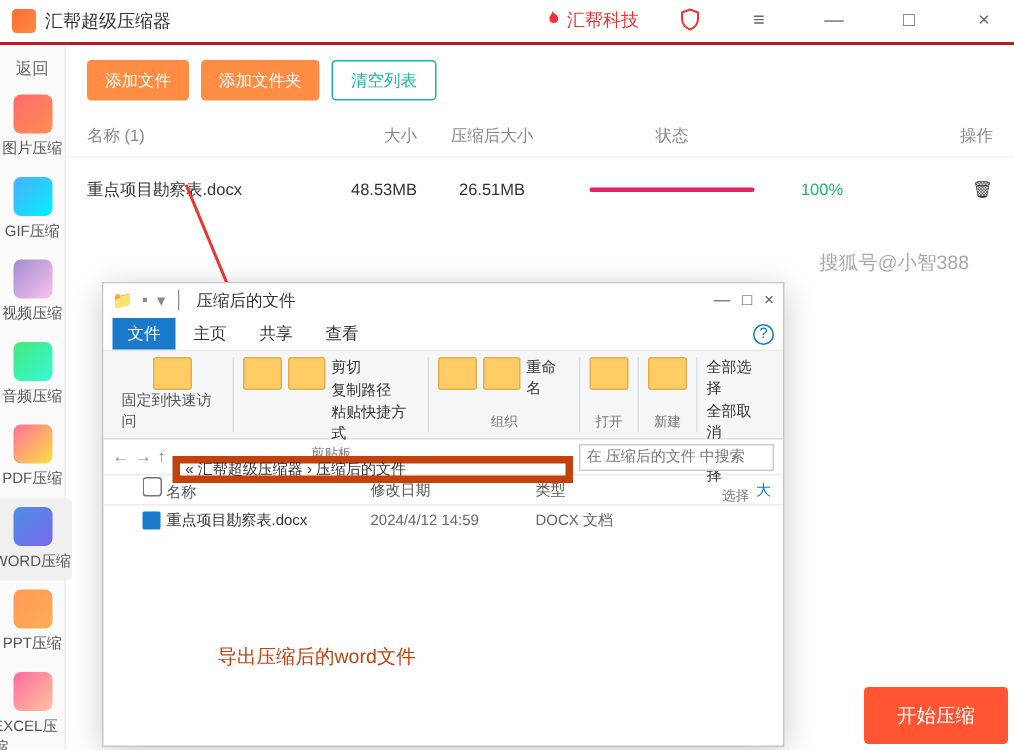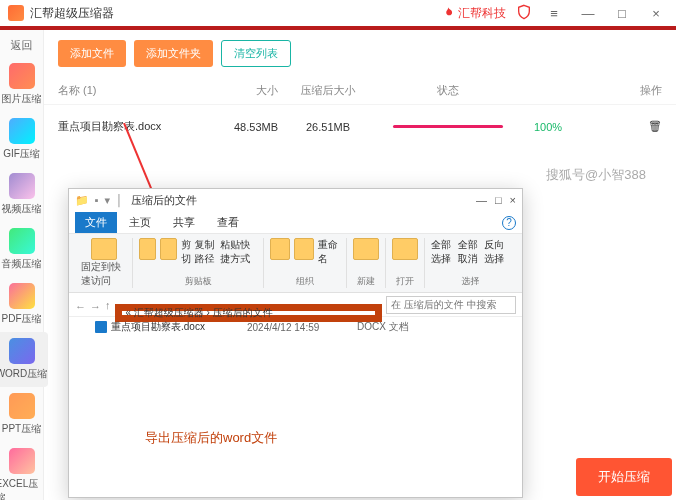--- a/index.html
+++ b/index.html
@@ -1,22 +1,22 @@
 <!DOCTYPE html>
 <html><head>
 <meta charset="utf-8">
 <style>
 * { margin: 0; padding: 0; box-sizing: border-box; font-family: "Microsoft YaHei", Arial, sans-serif; }
 body { width: 676px; height: 500px; background: #fff; position: relative; overflow: hidden; font-size: 11px; color: #333; }
 
 
-.titlebar { height: 30px; display: flex; align-items: center; padding: 0 8px; border-bottom: 4px solid #b91c1c; }
+.titlebar { height: 30px; display: flex; align-items: center; padding: 0 8px; border-bottom: 2px solid #b91c1c; }
 .titlebar .logo { width: 16px; height: 16px; background: linear-gradient(135deg,#ff6b35,#ff8c42); border-radius: 3px; margin-right: 6px; }
 .titlebar .title { flex: 1; font-size: 12px; }
-.tbr { display: flex; align-items: center; gap: 10px; }
+.tbr { display: flex; align-items: flex-start; gap: 26px; }
 .tbr .brand { display: flex; align-items: center; gap: 3px; color: #e33; font-size: 12px; }
 .tbr .brand svg { width: 14px; height: 14px; }
 .tbr .shield svg { width: 16px; height: 16px; }
 .wbtn { width: 24px; text-align: center; color: #666; font-size: 13px; cursor: pointer; }
 
 
 .main { display: flex; height: calc(100% - 30px); }
 .sidebar { width: 44px; background: #fafafa; border-right: 1px solid #eee; display: flex; flex-direction: column; align-items: center; padding-top: 4px; }
 .back { font-size: 11px; color: #666; padding: 4px 0; }
 .sbitem { width: 52px; display: flex; flex-direction: column; align-items: center; padding: 6px 0; gap: 3px; cursor: pointer; border-radius: 4px; }
@@ -47,25 +47,25 @@
 .ex-title .nav { display: flex; gap: 6px; color: #888; margin-right: 8px; }
 .ex-title .t { flex: 1; font-size: 11px; }
 .ex-title .wc { display: flex; gap: 8px; color: #555; }
 .ex-tabs { height: 22px; display: flex; align-items: flex-end; background: #fff; padding-left: 6px; gap: 2px; position:relative; }
 .ex-tabs .tab { padding: 3px 10px; font-size: 11px; cursor: pointer; }
 .ex-tabs .tab.a { background: #1979ca; color: #fff; }
 .ex-tabs .help { position:absolute; right:6px; bottom:3px; width:14px;height:14px;border:1px solid #1979ca;color:#1979ca;border-radius:50%;text-align:center;line-height:12px;font-size:10px;}
 .ex-ribbon { height: 60px; background: #f5f6f7; border-top: 1px solid #e8e8e8; border-bottom: 1px solid #e0e0e0; display: flex; padding: 4px 6px; }
 .rgrp { border-right: 1px solid #e0e0e0; padding: 0 6px; display: flex; flex-direction: column; align-items: center; justify-content: space-between; font-size: 10px; color: #555; }
 .rbig { width: 26px; height: 22px; background: #ffcc66; border: 1px solid #e0b050; border-radius: 2px; }
-.rsm { display:flex; flex-direction:row; gap:1px; font-size:10px; color:#333; }
+.rsm { display:flex; flex-direction:column; gap:1px; font-size:10px; color:#333; }
 .rlbl { font-size: 9px; color: #777; }
 .ex-path { height: 24px; display: flex; align-items: center; padding: 3px 6px; gap: 4px; border-bottom: 1px solid #eee; }
 .ex-path .nb { color:#888; }
-.ex-path .pb { flex: 1; border: 7px solid #c2410c; height: 18px; display: flex; align-items: center; padding: 0 4px; font-size: 10px; color: #333; margin-top: 16px; }
+.ex-path .pb { flex: 1; border: 5px solid #c2410c; height: 18px; display: flex; align-items: center; padding: 0 4px; font-size: 10px; color: #333; margin-top: 16px; }
 .ex-path .sb { width: 130px; border: 1px solid #ccc; height: 18px; padding: 0 4px; font-size: 10px; color: #999; }
 .ex-cols { height: 20px; display: flex; align-items: center; border-bottom: 1px solid #eee; padding: 0 8px; font-size: 10px; color: #555; }
 .ex-cols .ch1{width:170px;padding-left:18px} .ex-cols .ch2{width:110px} .ex-cols .ch3{width:80px} .ex-cols .ch4{flex:1;text-align:right;color:#1979ca}
 .ex-row { display: flex; align-items: center; padding: 3px 8px; font-size: 10px; }
 .ex-row .ch1{width:170px;display:flex;align-items:center;gap:4px;padding-left:18px}
 .ex-row .ch2{width:110px;color:#666} .ex-row .ch3{width:80px;color:#666}
 .ex-row .fi { width:12px;height:12px;background:#1979ca;border-radius:1px; }
 .annot { position: absolute; left: 76px; bottom: 50px; color: #c2410c; font-size: 13px; }
 
 .arrow { position: absolute; left: 70px; top: 93px; width: 110px; height: 210px; pointer-events: none; }
@@ -208,42 +208,48 @@
               <div class="rbig"></div>
               <div class="rbig"></div>
           <div class="rsm">
                 <span>重命名</span>
               </div>
             </div>
           <span class="rlbl">组织</span>
         </div>
         <div class="rgrp">
             <div class="rbig"></div>
+            <span class="rlbl">打开</span>
+          </div>
+        <div class="rgrp">
+            <div class="rbig"></div>
             <span class="rlbl">新建</span>
-          </div>
-        <div class="rgrp">
-            <div class="rbig"></div>
-            <span class="rlbl">打开</span>
           </div>
         <div class="rgrp" style="border:none">
           <div class="rsm">
               <span>全部选择</span>
               <span>全部取消</span>
               <span>反向选择</span>
             </div>
           <span class="rlbl">选择</span>
         </div>
       </div>
       <div class="ex-path">
         <span class="nb">←</span>
         <span class="nb">→</span>
         <span class="nb">↑</span>
         <div class="pb">« 汇帮超级压缩器 › 压缩后的文件</div>
         <input class="sb" placeholder="在 压缩后的文件 中搜索" style="">
       </div>
+      <div class="ex-cols">
+        <div class="ch1"><input type="checkbox" style=""> <span>名称</span></div>
+        <div class="ch2">修改日期</div>
+        <div class="ch3">类型</div>
+        <div class="ch4">大</div>
+      </div>
       <div class="ex-row">
         <div class="ch1">
             <div class="fi"></div>
             <span>重点项目勘察表.docx</span>
           </div>
         <div class="ch2">2024/4/12 14:59</div>
         <div class="ch3">DOCX 文档</div>
       </div>
       <div class="annot">导出压缩后的word文件</div>
     </div>

